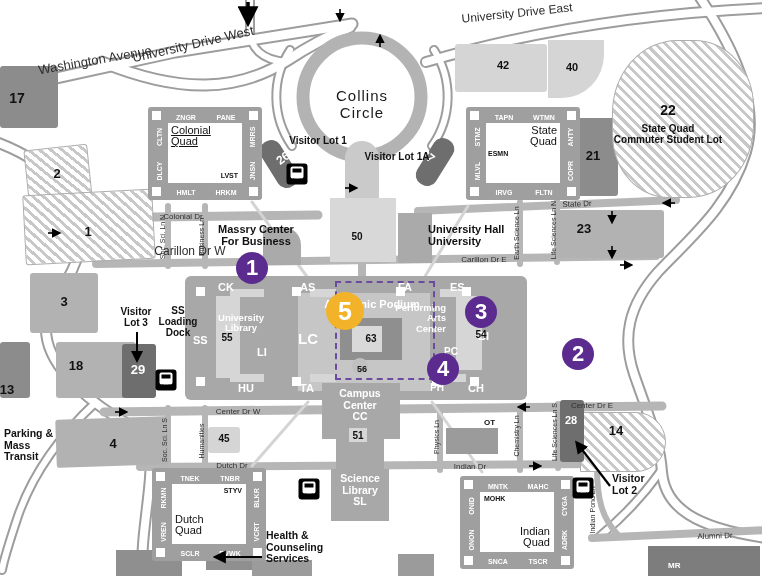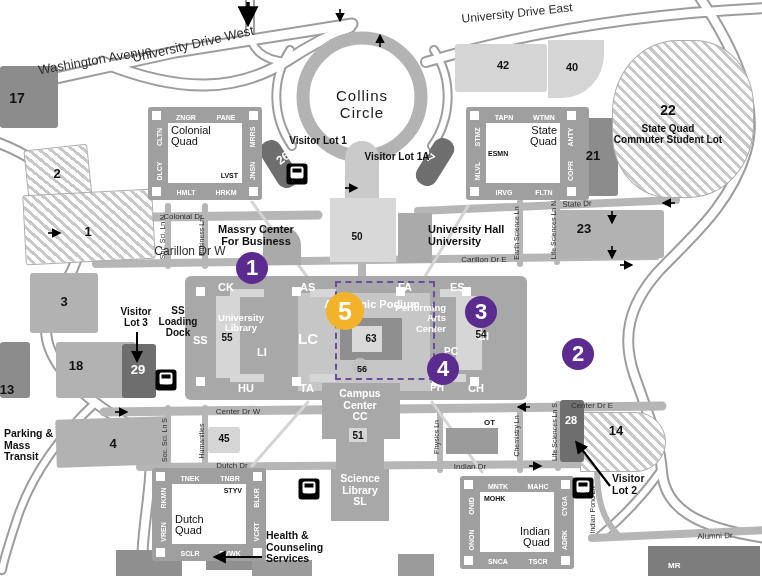--- a/index.html
+++ b/index.html
@@ -153,33 +153,33 @@
       <div class="decor" style="left: 470px; top: 377px; width: 9px; height: 9px; background: rgb(255, 255, 255);"></div>
       <div class="decor" style="left: 352px; top: 358px; width: 16px; height: 16px; background: rgb(192, 192, 192); border-radius: 50%;"></div>
     </div>
   <div class="layer" id="quads-layer">
       <div class="quad" style="left: 148px; top: 107px;">
         <div class="csq" style="left: 4px; top: 4px;"></div>
         <div class="csq" style="left: 101px; top: 4px;"></div>
         <div class="csq" style="left: 4px; top: 80px;"></div>
         <div class="csq" style="left: 101px; top: 80px;"></div>
         <div class="inner">
-          <div class="qname" style="left: 3px; top: 2px;">Colonial<br>Quad</div>
+          <div class="qname" style="left: 3px; top: 2px; text-decoration: underline;">Colonial<br>Quad</div>
           <div class="icode" style="right: 4px; bottom: 4px;">LVST</div>
         </div>
         <div class="code" style="left: 38px; top: 10px;">ZNGR</div>
         <div class="code" style="left: 78px; top: 10px;">PANE</div>
         <div class="code" style="left: 38px; top: 85px;">HMLT</div>
         <div class="code" style="left: 78px; top: 85px;">HRKM</div>
         <div class="code v" style="left: 11px; top: 30px;">CLTN</div>
         <div class="code v" style="left: 11px; top: 64px;">DLCY</div>
         <div class="code v" style="left: 104px; top: 30px;">MRRS</div>
         <div class="code v" style="left: 104px; top: 64px;">JNSN</div>
       </div>
-      <div class="quad" style="left: 466px; top: 107px; padding-left: 9px;">
+      <div class="quad" style="left: 466px; top: 107px;">
         <div class="csq" style="left: 4px; top: 4px;"></div>
         <div class="csq" style="left: 101px; top: 4px;"></div>
         <div class="csq" style="left: 4px; top: 80px;"></div>
         <div class="csq" style="left: 101px; top: 80px;"></div>
         <div class="inner">
           <div class="qname" style="right: 3px; top: 2px; text-align: right;">State<br>Quad</div>
           <div class="icode" style="left: 2px; top: 45%;">ESMN</div>
         </div>
         <div class="code" style="left: 38px; top: 10px;">TAPN</div>
         <div class="code" style="left: 78px; top: 10px;">WTMN</div>

